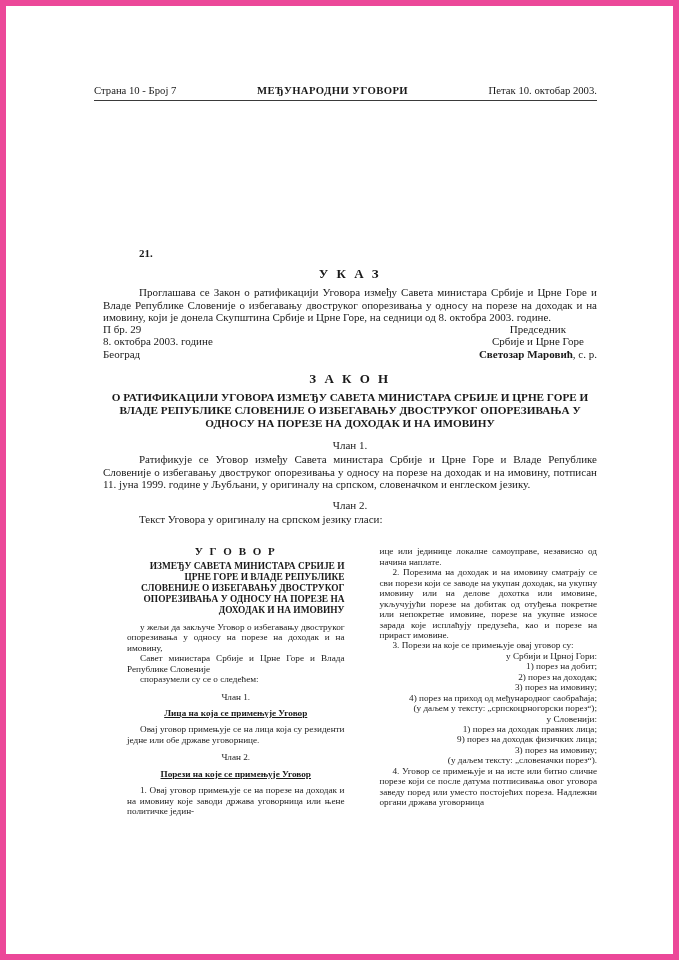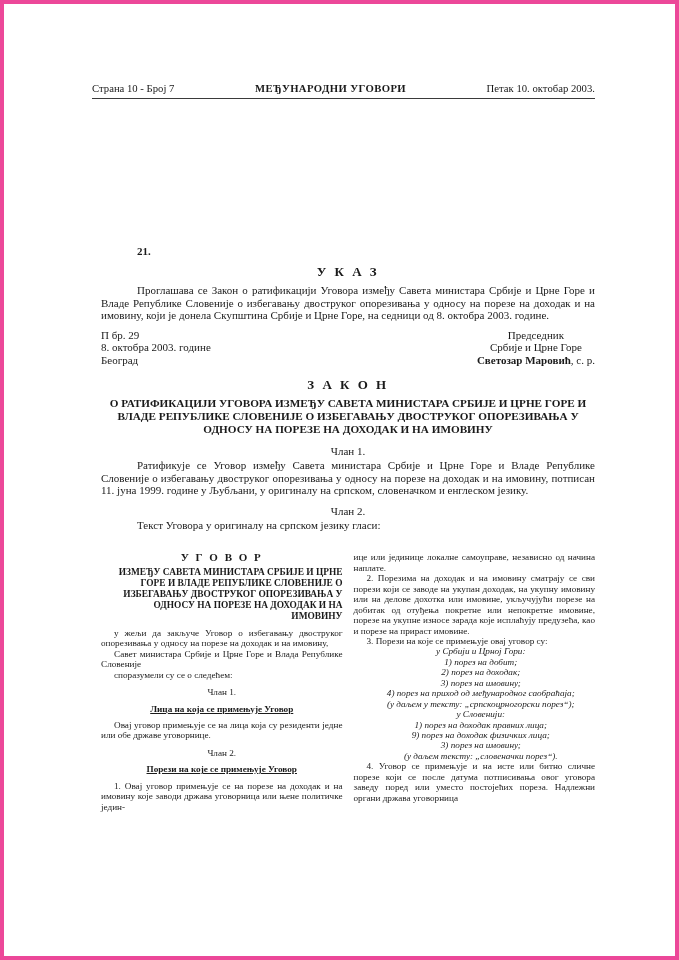--- a/index.html
+++ b/index.html
@@ -1,19 +1,19 @@
 <!DOCTYPE html>
 <html><head>
 <meta charset="utf-8">
 <style>
   html,body { margin:0; padding:0; background:#ffffff; }
   .page {
     position:relative; width:679px; height:960px; background:#ffffff;
     font-family:"Liberation Serif", serif; color:#1a1a1a;
-    box-sizing:border-box; border:4px solid #ec4899; overflow:hidden;
+    box-sizing:border-box; border:6px solid #ec4899; overflow:hidden;
   }
   
   .header {
     position:absolute; top:78px; left:88px; width:503px;
     display:flex; justify-content:space-between; align-items:baseline;
     font-size:10.7px; border-bottom:1.6px solid #3a3a3a; padding-bottom:4px;
   }
   .header .hc { font-weight:bold; letter-spacing:0.4px; }
   
   .content { position:absolute; top:241px; left:97px; width:494px; font-size:11px; line-height:12.2px; }
@@ -23,38 +23,38 @@
   p { margin:0; }
   .act-no { font-weight:bold; margin-left:36px; margin-bottom:1px; }
   .big-title {
     text-align:center; font-weight:bold; font-size:13px;
     letter-spacing:2.5px; margin-top:9px; margin-bottom:6px;
   }
   .center-heading {
     text-align:center; font-weight:bold; font-size:11.2px; line-height:13px;
     margin-bottom:5px;
   }
-  .sig { display:flex; justify-content:space-between; margin-top:8px; }
+  .sig { display:flex; justify-content:space-between; }
   .sig-left  { text-align:left; line-height:12.3px; }
   .sig-right { text-align:center; line-height:12.3px; }
   .mt-lg { margin-top:13px; }
   .clan-label { text-align:center; margin-top:9px; margin-bottom:2px; }
   
   .cols { display:flex; gap:11px; margin-top:21px; font-size:9.2px; line-height:10.45px; }
-  .col { flex:1; min-width:0; text-align:justify; }
+  .col { flex:1; min-width:0; text-align:justify;margin-left:24px; }
   .col-title {
     text-align:center; font-weight:bold; font-size:11px;
     letter-spacing:2px; margin-bottom:4px;
   }
   .col-heading {
     text-align:right; font-weight:bold; font-size:9.4px; line-height:11px;
     margin-bottom:6px;
   }
   .cindent { text-indent:13px; }
-  .cline { text-indent:13px; text-align:center;font-style:italic; }
+  .cline { text-indent:13px; text-align:right; }
   .col .clan { text-align:center; margin-top:7px; margin-bottom:0; }
   .col .clan-h { text-align:center; font-weight:bold; margin-top:6px; margin-bottom:6px;text-decoration:underline; }
 </style>
 </head>
 <body>
 
 <div class="page">
 
   <div class="header">
     <span>Страна 10 - Број 7</span>

